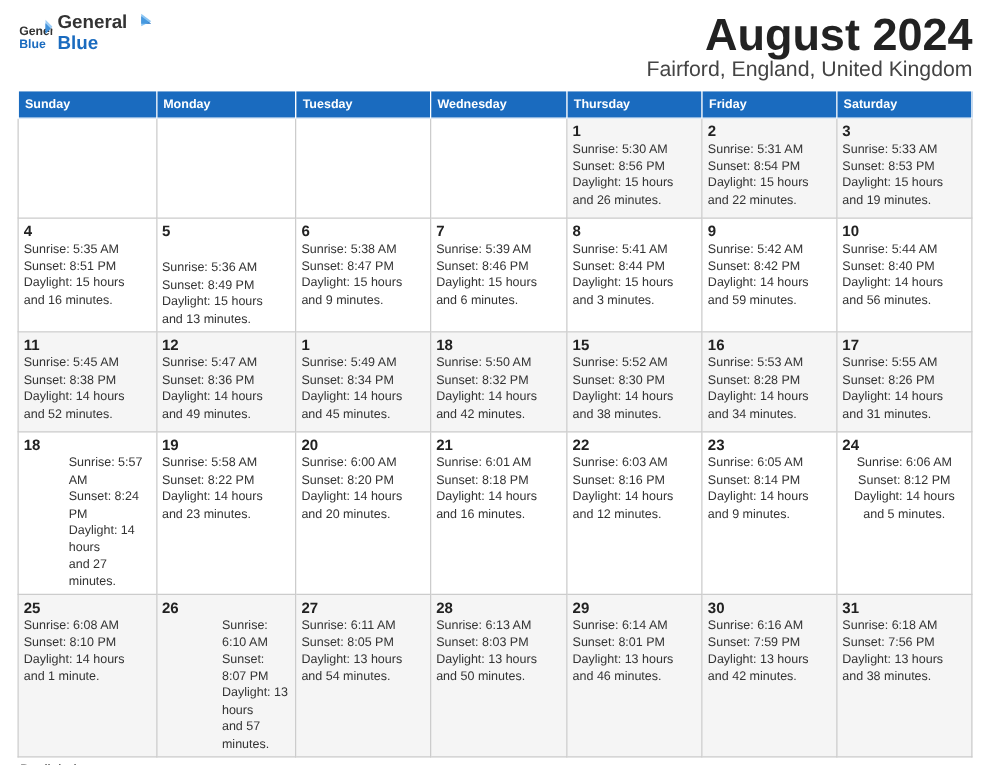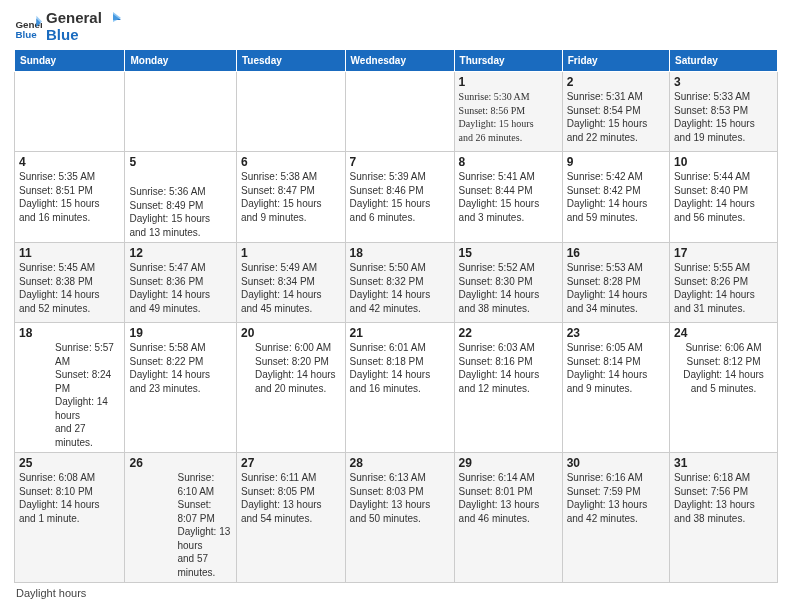--- a/index.html
+++ b/index.html
@@ -108,20 +108,24 @@
       <div>
         <div style="font-size:15px;font-weight:bold;color:#333;line-height:1.1;">
           <span style="color:#333;">General</span><svg width="18" height="14" viewBox="0 0 18 14" style="vertical-align:middle;margin-left:1px;">
               <polygon points="10,2 18,8 10,8" fill="#1a6bbf"></polygon>
               <polygon points="10,0 18,6 10,10" fill="#5aadee" opacity="0.7"></polygon>
             </svg>
         </div>
         <div style="font-size:15px;font-weight:bold;color:#1a6bbf;line-height:1.1;">Blue</div>
       </div>
     </div>
+    <div class="title-block">
+      <h1>August 2024</h1>
+      <h2>Fairford, England, United Kingdom</h2>
+    </div>
   </div>
 
   <table class="calendar">
     <thead>
       <tr>
         <th>Sunday</th>
         <th>Monday</th>
         <th>Tuesday</th>
         <th>Wednesday</th>
         <th>Thursday</th>
@@ -130,21 +134,21 @@
       </tr>
     </thead>
     <tbody id="calendar-body">
     <tr>
           <td class="empty-cell"></td>
           <td class="empty-cell"></td>
           <td class="empty-cell"></td>
           <td class="empty-cell"></td>
           <td>
             <span class="day-num">1</span>
-            <div class="day-info" style="white-space: pre-line; font-family: Liberation Serif, serif;">Sunrise: 5:30 AM
+            <div class="day-info" style="white-space: pre-line;">Sunrise: 5:30 AM
 Sunset: 8:56 PM
 Daylight: 15 hours
 and 26 minutes.</div>
           </td>
           <td>
             <span class="day-num">2</span>
             <div class="day-info" style="white-space: pre-line;">Sunrise: 5:31 AM
 Sunset: 8:54 PM
 Daylight: 15 hours
 and 22 minutes.</div>
@@ -269,21 +273,21 @@
           </td>
           <td>
             <span class="day-num">19</span>
             <div class="day-info" style="white-space: pre-line;">Sunrise: 5:58 AM
 Sunset: 8:22 PM
 Daylight: 14 hours
 and 23 minutes.</div>
           </td>
           <td>
             <span class="day-num">20</span>
-            <div class="day-info" style="white-space: pre-line; margin-left: 14px;">Sunrise: 6:00 AM
+            <div class="day-info" style="white-space: pre-line;">Sunrise: 6:00 AM
 Sunset: 8:20 PM
 Daylight: 14 hours
 and 20 minutes.</div>
           </td>
           <td>
             <span class="day-num">21</span>
             <div class="day-info" style="white-space: pre-line;">Sunrise: 6:01 AM
 Sunset: 8:18 PM
 Daylight: 14 hours
 and 16 minutes.</div>

